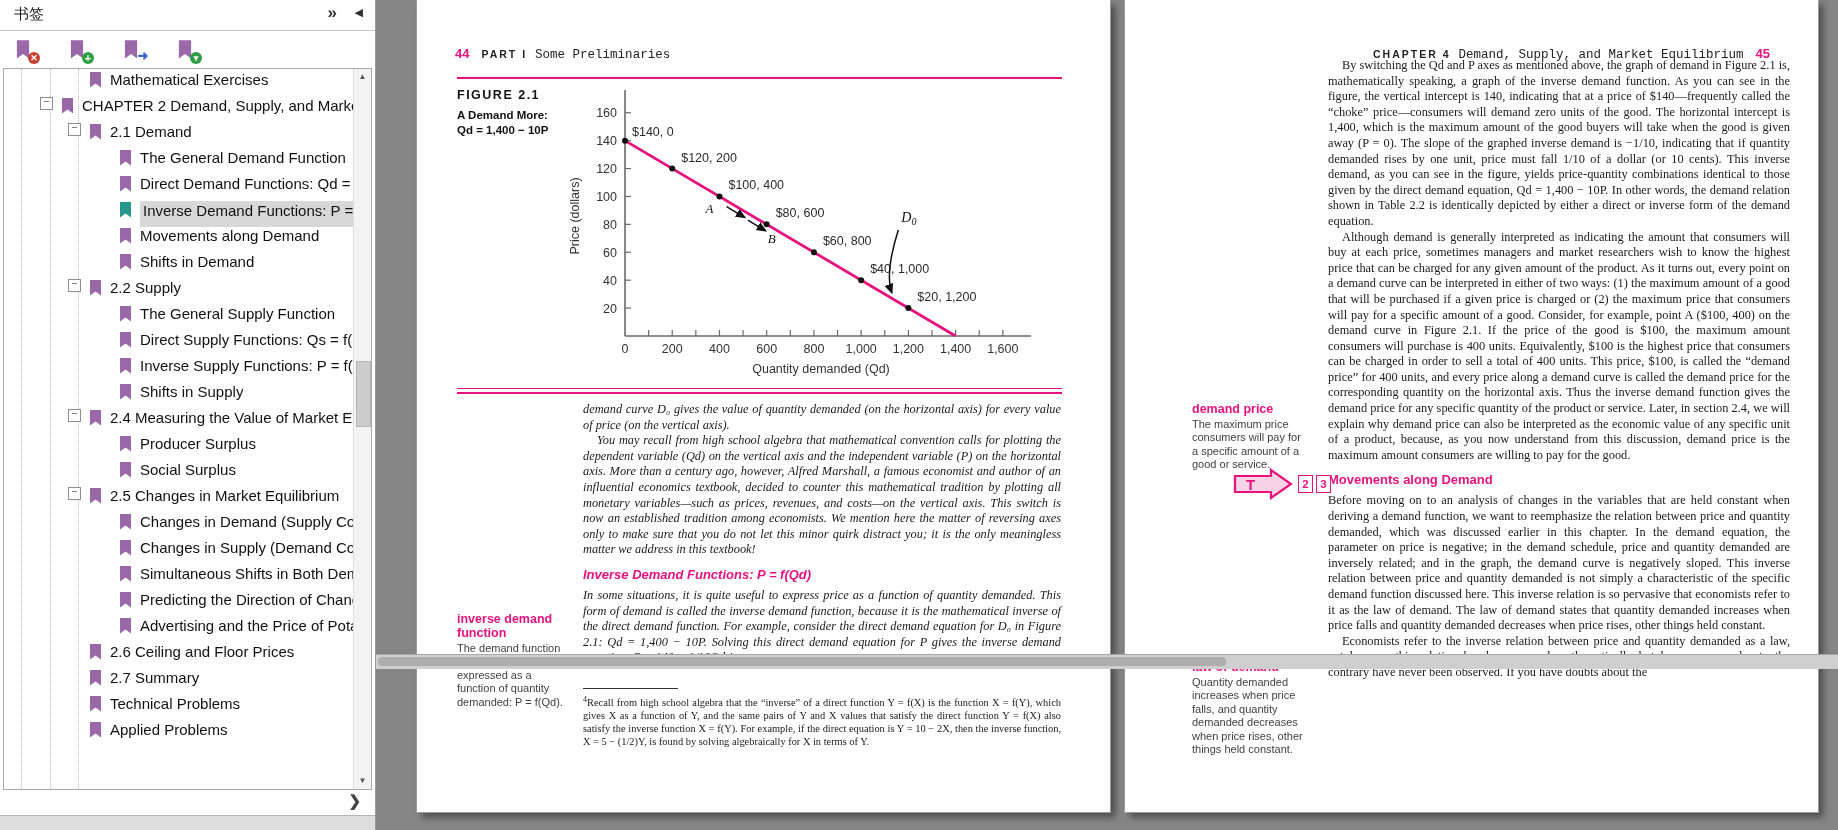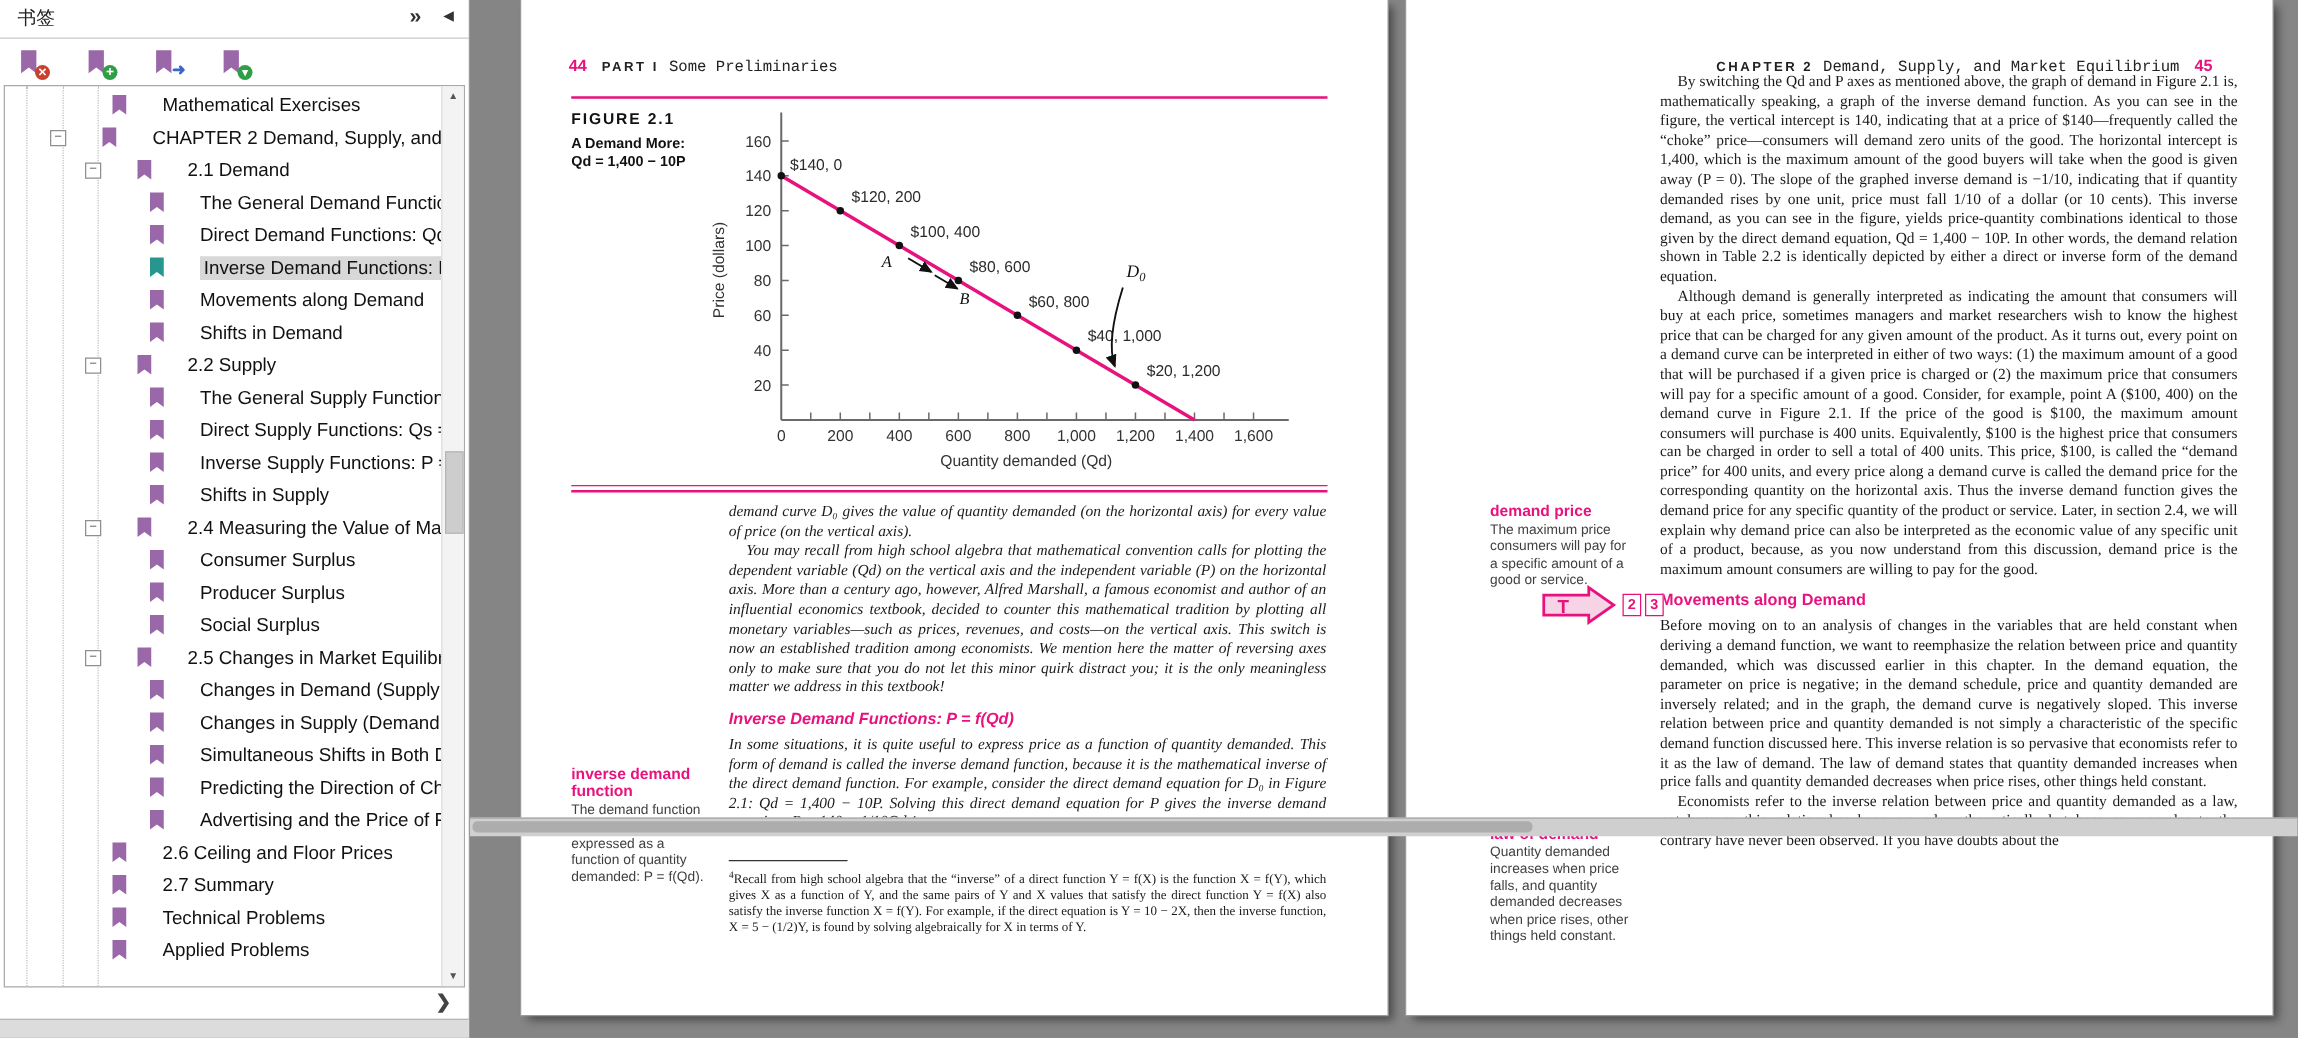--- a/index.html
+++ b/index.html
@@ -18,21 +18,21 @@
   .tbico{position:relative;width:24px;height:24px;cursor:pointer;}
   .tbico svg{position:absolute;left:0;top:1px;}
   .badge{position:absolute;right:-4px;bottom:-2px;width:12px;height:12px;border-radius:50%;color:#fff;font-size:9px;line-height:12px;text-align:center;font-weight:bold;}
   .b-del{background:#c9402e;}.b-del::after{content:"✕";}
   .b-add{background:#2f9e44;}.b-add::after{content:"+";font-size:11px;}
   .b-next{color:#3a66c9;background:none;font-size:13px;right:-5px;bottom:0;}.b-next::after{content:"➜";}
   .b-exp{background:#2f9e44;}.b-exp::after{content:"▾";font-size:9px;}
   .sb-treebox{position:absolute;top:68px;left:3px;right:3px;height:720px;border:1px solid #a9a9a9;background:#fff;overflow:hidden;}
   .spine{position:absolute;top:0;bottom:0;border-left:1px dotted #bdbdbd;}
   .tree{position:absolute;left:0;top:2px;right:18px;}
-  .trow{position:relative;height:26px;display:flex;align-items:center;white-space:nowrap;overflow:hidden;cursor:pointer;gap:20px;}
+  .trow{position:relative;height:26px;display:flex;white-space:nowrap;overflow:hidden;cursor:pointer;}
   .r0{padding-left:36px;}
   .r1{padding-left:64px;}
   .r1.noexp{padding-left:82px;}
   .r2{padding-left:112px;}
   .exp{flex:0 0 11px;height:11px;margin-right:5px;border:1px solid #8f8f8f;background:#fff;font-size:9px;line-height:9px;text-align:center;color:#333;}
   .exp::after{content:"–";position:relative;top:-1px;}
   .flag{flex:0 0 18px;height:18px;margin-right:6px;}
   .tlabel{font-size:15px;color:#111;overflow:hidden;text-overflow:clip;}
   .sel .tlabel{background:#d8d8d8;padding:1px 3px;}
   .vscroll{position:absolute;top:0;right:0;bottom:0;width:17px;background:#f3f3f3;border-left:1px solid #ddd;}
@@ -206,26 +206,20 @@
               <path d="M4 1h11v15.5l-5.5-4L4 16.5z" fill="#9a67a8"></path>
             </svg>
             <span class="tlabel">Shifts in Supply</span>
           </div>
           <div class="trow r1">
             <span class="exp"></span>
             <svg class="flag" viewBox="0 0 18 18">
               <path d="M4 1h11v15.5l-5.5-4L4 16.5z" fill="#9a67a8"></path>
             </svg>
             <span class="tlabel">2.4 Measuring the Value of Market Exchange</span>
-          </div>
-          <div class="trow r2 noexp">
-            <svg class="flag" viewBox="0 0 18 18">
-              <path d="M4 1h11v15.5l-5.5-4L4 16.5z" fill="#9a67a8"></path>
-            </svg>
-            <span class="tlabel">Consumer Surplus</span>
           </div>
           <div class="trow r2 noexp">
             <svg class="flag" viewBox="0 0 18 18">
               <path d="M4 1h11v15.5l-5.5-4L4 16.5z" fill="#9a67a8"></path>
             </svg>
             <span class="tlabel">Producer Surplus</span>
           </div>
           <div class="trow r2 noexp">
             <svg class="flag" viewBox="0 0 18 18">
               <path d="M4 1h11v15.5l-5.5-4L4 16.5z" fill="#9a67a8"></path>
@@ -403,21 +397,21 @@
         <div class="mdef">The demand function when price is expressed as a function of quantity demanded: P = f(Qd).</div>
       </div>
       <div class="footnote">
         <div class="fn-rule"></div>
         <div class="fn-text"><sup>4</sup><span>Recall from high school algebra that the “inverse” of a direct function Y = f(X) is the function X = f(Y), which gives X as a function of Y, and the same pairs of Y and X values that satisfy the direct function Y = f(X) also satisfy the inverse function X = f(Y). For example, if the direct equation is Y = 10 − 2X, then the inverse function, X = 5 − (1/2)Y, is found by solving algebraically for X in terms of Y.</span></div>
       </div>
     </section>
 
     <section class="page" id="page-right">
       <div class="pghead" id="rp-head">
-        <span class="partlab">CHAPTER 2</span><span class="headtitle">Demand, Supply, and Market Equilibrium</span><span class="pnum">45</span>
+        <span class="partlab">CHAPTER 4</span><span class="headtitle">Demand, Supply, and Market Equilibrium</span><span class="pnum">45</span>
       </div>
       <div class="bodycol" id="right-body">
           <p class="bp ind">By switching the Qd and P axes as mentioned above, the graph of demand in Figure 2.1 is, mathematically speaking, a graph of the inverse demand function. As you can see in the figure, the vertical intercept is 140, indicating that at a price of $140—frequently called the “choke” price—consumers will demand zero units of the good. The horizontal intercept is 1,400, which is the maximum amount of the good buyers will take when the good is given away (P = 0). The slope of the graphed inverse demand is −1/10, indicating that if quantity demanded rises by one unit, price must fall 1/10 of a dollar (or 10 cents). This inverse demand, as you can see in the figure, yields price-quantity combinations identical to those given by the direct demand equation, Qd = 1,400 − 10P. In other words, the demand relation shown in Table 2.2 is identically depicted by either a direct or inverse form of the demand equation.</p>
           <p class="bp ind">Although demand is generally interpreted as indicating the amount that consumers will buy at each price, sometimes managers and market researchers wish to know the highest price that can be charged for any given amount of the product. As it turns out, every point on a demand curve can be interpreted in either of two ways: (1) the maximum amount of a good that will be purchased if a given price is charged or (2) the maximum price that consumers will pay for a specific amount of a good. Consider, for example, point A ($100, 400) on the demand curve in Figure 2.1. If the price of the good is $100, the maximum amount consumers will purchase is 400 units. Equivalently, $100 is the highest price that consumers can be charged in order to sell a total of 400 units. This price, $100, is called the “demand price” for 400 units, and every price along a demand curve is called the demand price for the corresponding quantity on the horizontal axis. Thus the inverse demand function gives the demand price for any specific quantity of the product or service. Later, in section 2.4, we will explain why demand price can also be interpreted as the economic value of any specific unit of a product, because, as you now understand from this discussion, demand price is the maximum amount consumers are willing to pay for the good.</p>
           <h4 class="bh">Movements along Demand</h4>
           <p class="bp">Before moving on to an analysis of changes in the variables that are held constant when deriving a demand function, we want to reemphasize the relation between price and quantity demanded, which was discussed earlier in this chapter. In the demand equation, the parameter on price is negative; in the demand schedule, price and quantity demanded are inversely related; and in the graph, the demand curve is negatively sloped. This inverse relation between price and quantity demanded is not simply a characteristic of the specific demand function discussed here. This inverse relation is so pervasive that economists refer to it as the law of demand. The law of demand states that quantity demanded increases when price falls and quantity demanded decreases when price rises, other things held constant.</p>
           <p class="bp ind">Economists refer to the inverse relation between price and quantity demanded as a law, not because this relation has been proved mathematically but because examples to the contrary have never been observed. If you have doubts about the</p>
         </div>
       <div class="mnote" id="rp-mnote1">
         <div class="mterm">demand price</div>

